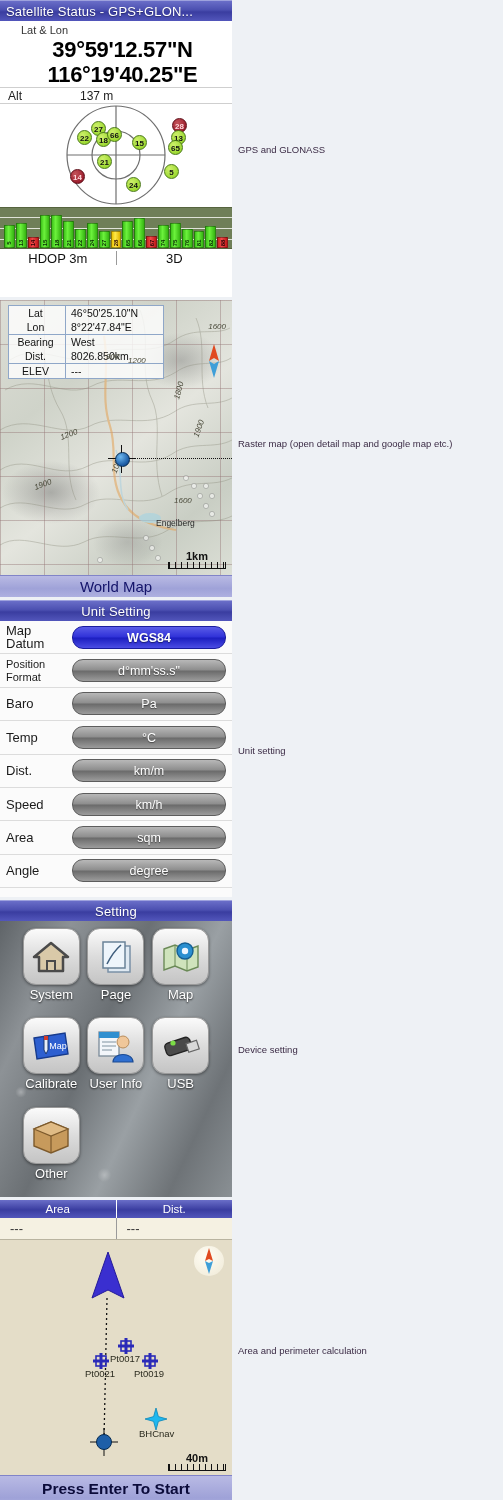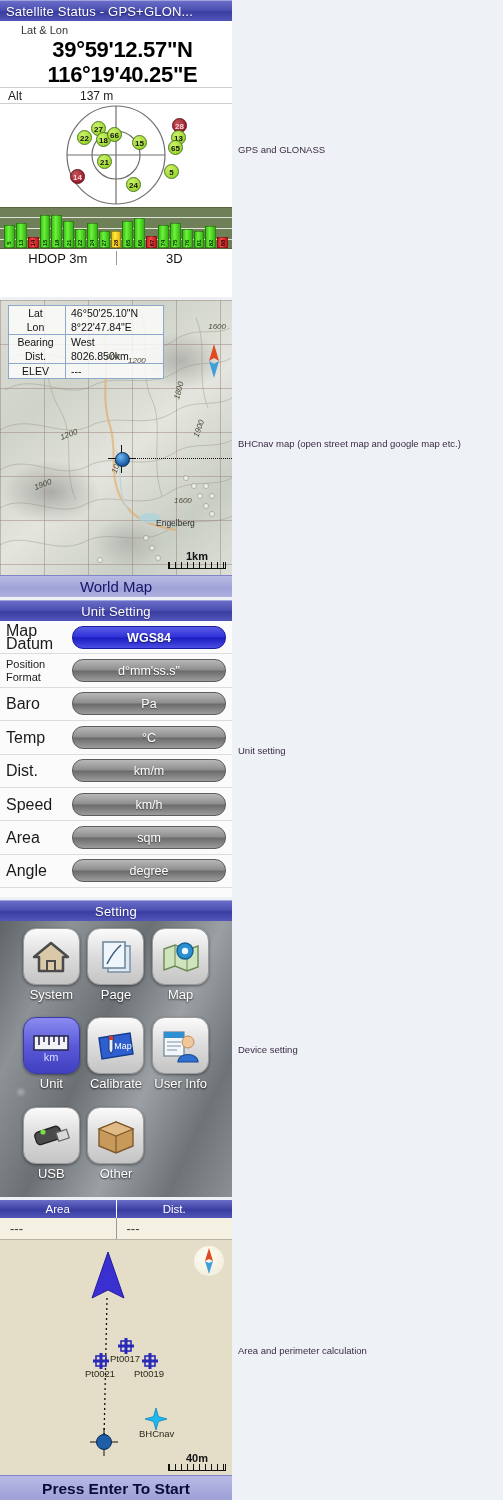--- a/index.html
+++ b/index.html
@@ -94,21 +94,21 @@
   .scalebar .t { font-size: 11px; font-weight: bold; color: #111; text-align: center; line-height: 12px; }
   .scalebar .r { height: 7px; border: 1px solid #111; border-top: none;
                  background-image: repeating-linear-gradient(to right, #111 0 1px, transparent 1px 6px); }
   .worldmapbar { height: 22px; background: linear-gradient(to bottom,#b9bae4,#9fa2d8 60%,#aeb0e0);
                  color: #14146a; font-size: 15px; text-align: center; line-height: 22px;
                  border-top: 1px solid #8184c8; }
 
   
   #p-unit { top: 600px; height: 297px; background: #fbfbfb; }
   .urow { display: flex; align-items: center; height: 33.4px; border-bottom: 1px solid #dcdcdc; padding: 0 6px; }
-  .urow .k { width: 62px; font-size: 16px; color: #1a1a1a; line-height: 13px; }
+  .urow .k { width: 62px; font-size: 13px; color: #1a1a1a; line-height: 13px; }
   .urow .k.two { font-size: 11px; }
   .ubtn { flex: 1; height: 23px; border-radius: 11px; color: #fff; font-size: 12.5px;
           text-align: center; line-height: 23px;
           background: linear-gradient(to bottom,#b8b8b8 0%,#8d8d8d 48%,#6a6a6a 52%,#9c9c9c 100%);
           border: 1px solid #5d5d5d; text-shadow: 0 1px 1px rgba(0,0,0,.45); margin-left: 4px; }
   .ubtn.sel { background: linear-gradient(to bottom,#5a5ce8 0%,#2f31d8 48%,#1c1ec0 52%,#4a4ce4 100%);
               border-color: #1a1c9e; font-weight: bold; }
 
   
   #p-set { top: 900px; height: 297px; }
@@ -361,21 +361,21 @@
       </svg>
 
       <div class="scalebar">
         <div class="t">1km</div>
         <div class="r"></div>
       </div>
     </div>
     <div class="worldmapbar">World Map</div>
   </div>
   <div class="anno" style="top:437px">
-    <div>BHCnav map (open street map and google map etc.)</div>
+    <div>Raster map (open detail map and google map etc.)</div>
   </div>
 
   <div class="panel" id="p-unit">
     <div class="titlebar">Unit Setting</div>
     <div id="unit-rows">
         <div class="urow">
           <div class="k">Map Datum</div>
           <div class="ubtn sel">WGS84</div>
         </div>
         <div class="urow">
@@ -435,37 +435,20 @@
         <div class="scell">
           <div class="sicon">
             <svg viewBox="0 0 40 40" width="40" height="40">
               <path d="M3 12 L14 8 L26 13 L37 9 L37 30 L26 34 L14 29 L3 33 Z" fill="#cfe3bc" stroke="#6b8a57" stroke-width="1.4"></path>
               <path d="M14 8 L14 29 M26 13 L26 34" stroke="#6b8a57" stroke-width="1"></path>
               <circle cx="24" cy="14" r="8" fill="#2a8fd0" stroke="#155f93" stroke-width="1.4"></circle>
               <circle cx="24" cy="14" r="3.2" fill="#ecf6ff"></circle>
             </svg>
           </div>
           <div class="scap">Map</div>
-        </div>
-        <div class="scell">
-          <div class="sicon blue">
-            <svg viewBox="0 0 40 40" width="40" height="40">
-              <rect x="3" y="10" width="34" height="14" fill="#f2f2f7" stroke="#2a2a55" stroke-width="1.6"></rect>
-              <g stroke="#2a2a55" stroke-width="1.6">
-                <line x1="8" y1="10" x2="8" y2="19"></line>
-                <line x1="13" y1="10" x2="13" y2="16"></line>
-                <line x1="18" y1="10" x2="18" y2="19"></line>
-                <line x1="23" y1="10" x2="23" y2="16"></line>
-                <line x1="28" y1="10" x2="28" y2="19"></line>
-                <line x1="33" y1="10" x2="33" y2="16"></line>
-              </g>
-              <text x="20" y="35" font-size="11" fill="#dcdcff" text-anchor="middle" font-family="Liberation Sans, sans-serif">km</text>
-            </svg>
-          </div>
-          <div class="scap">Unit</div>
         </div>
         <div class="scell">
           <div class="sicon">
             <svg viewBox="0 0 40 40" width="40" height="40">
               <path d="M3 12 L34 7 L37 28 L6 33 Z" fill="#2d5fd0" stroke="#163a8c" stroke-width="1.4"></path>
               <polygon points="13,10 17,10 17,24 15,28 13,24" fill="#e8eef8" stroke="#1b3a70" stroke-width="1"></polygon>
               <polygon points="13,10 17,10 17,14 13,14" fill="#d23a2a"></polygon>
               <text x="27" y="23" font-size="9" fill="#ffffff" text-anchor="middle" font-family="Liberation Sans, sans-serif">Map</text>
             </svg>
           </div>

